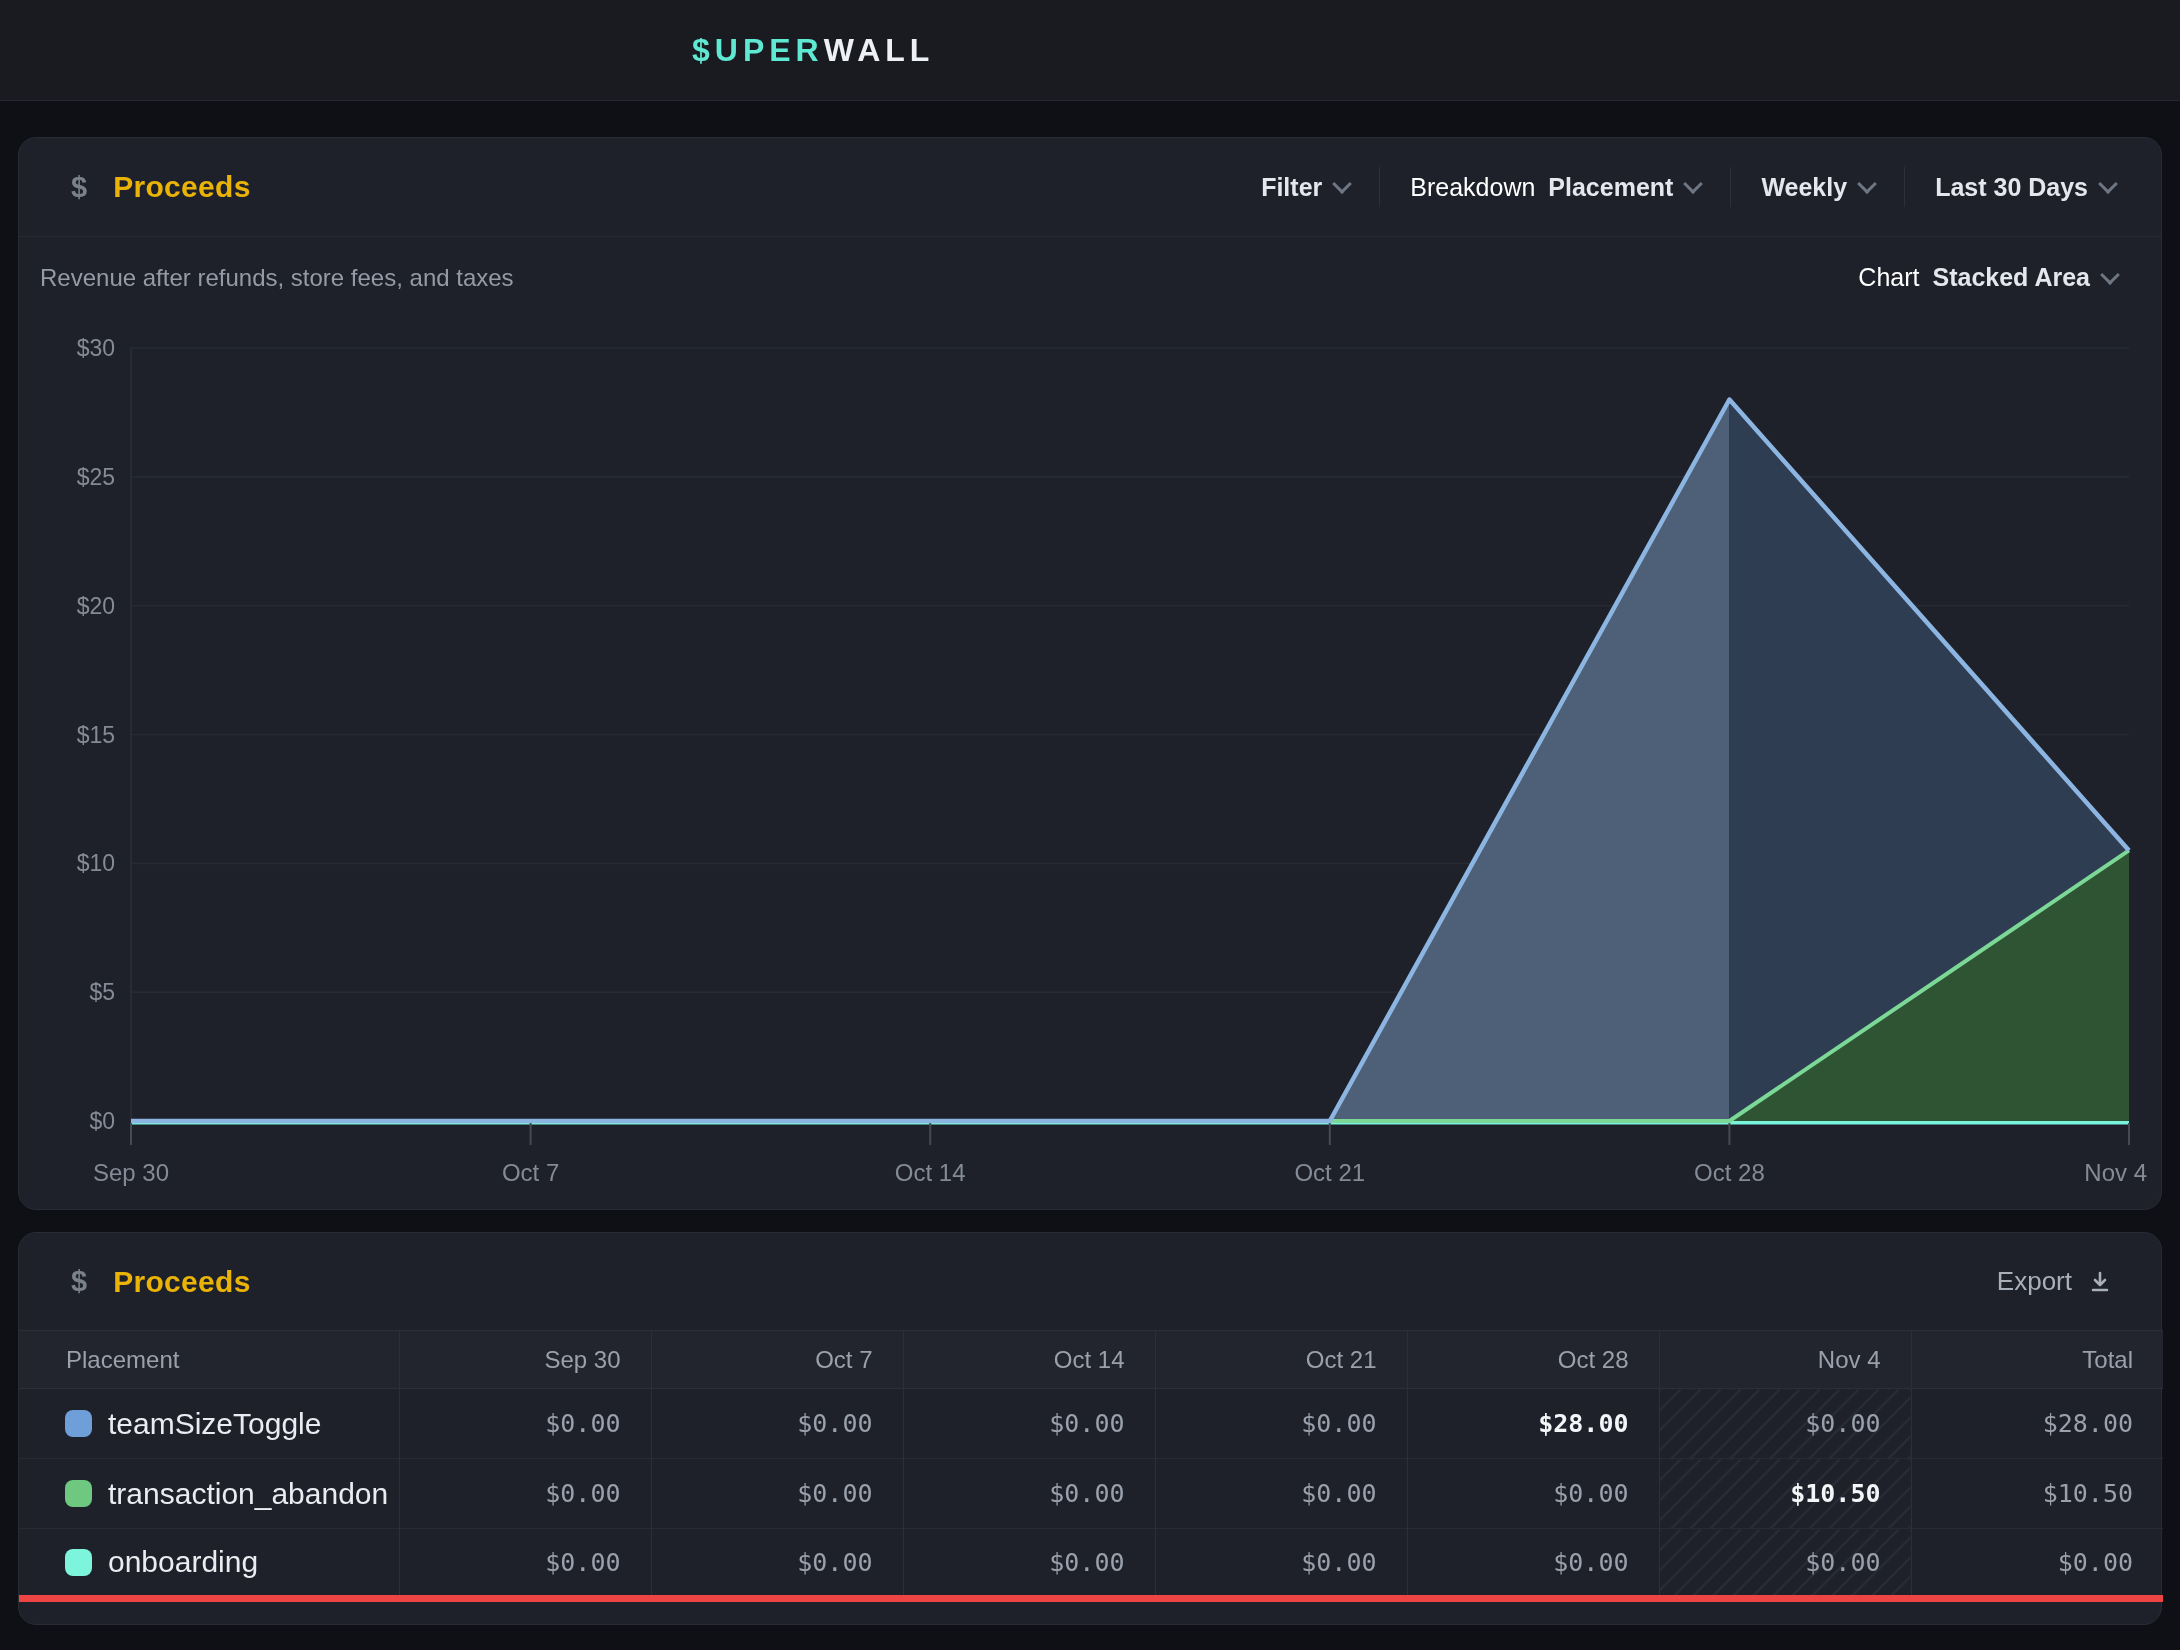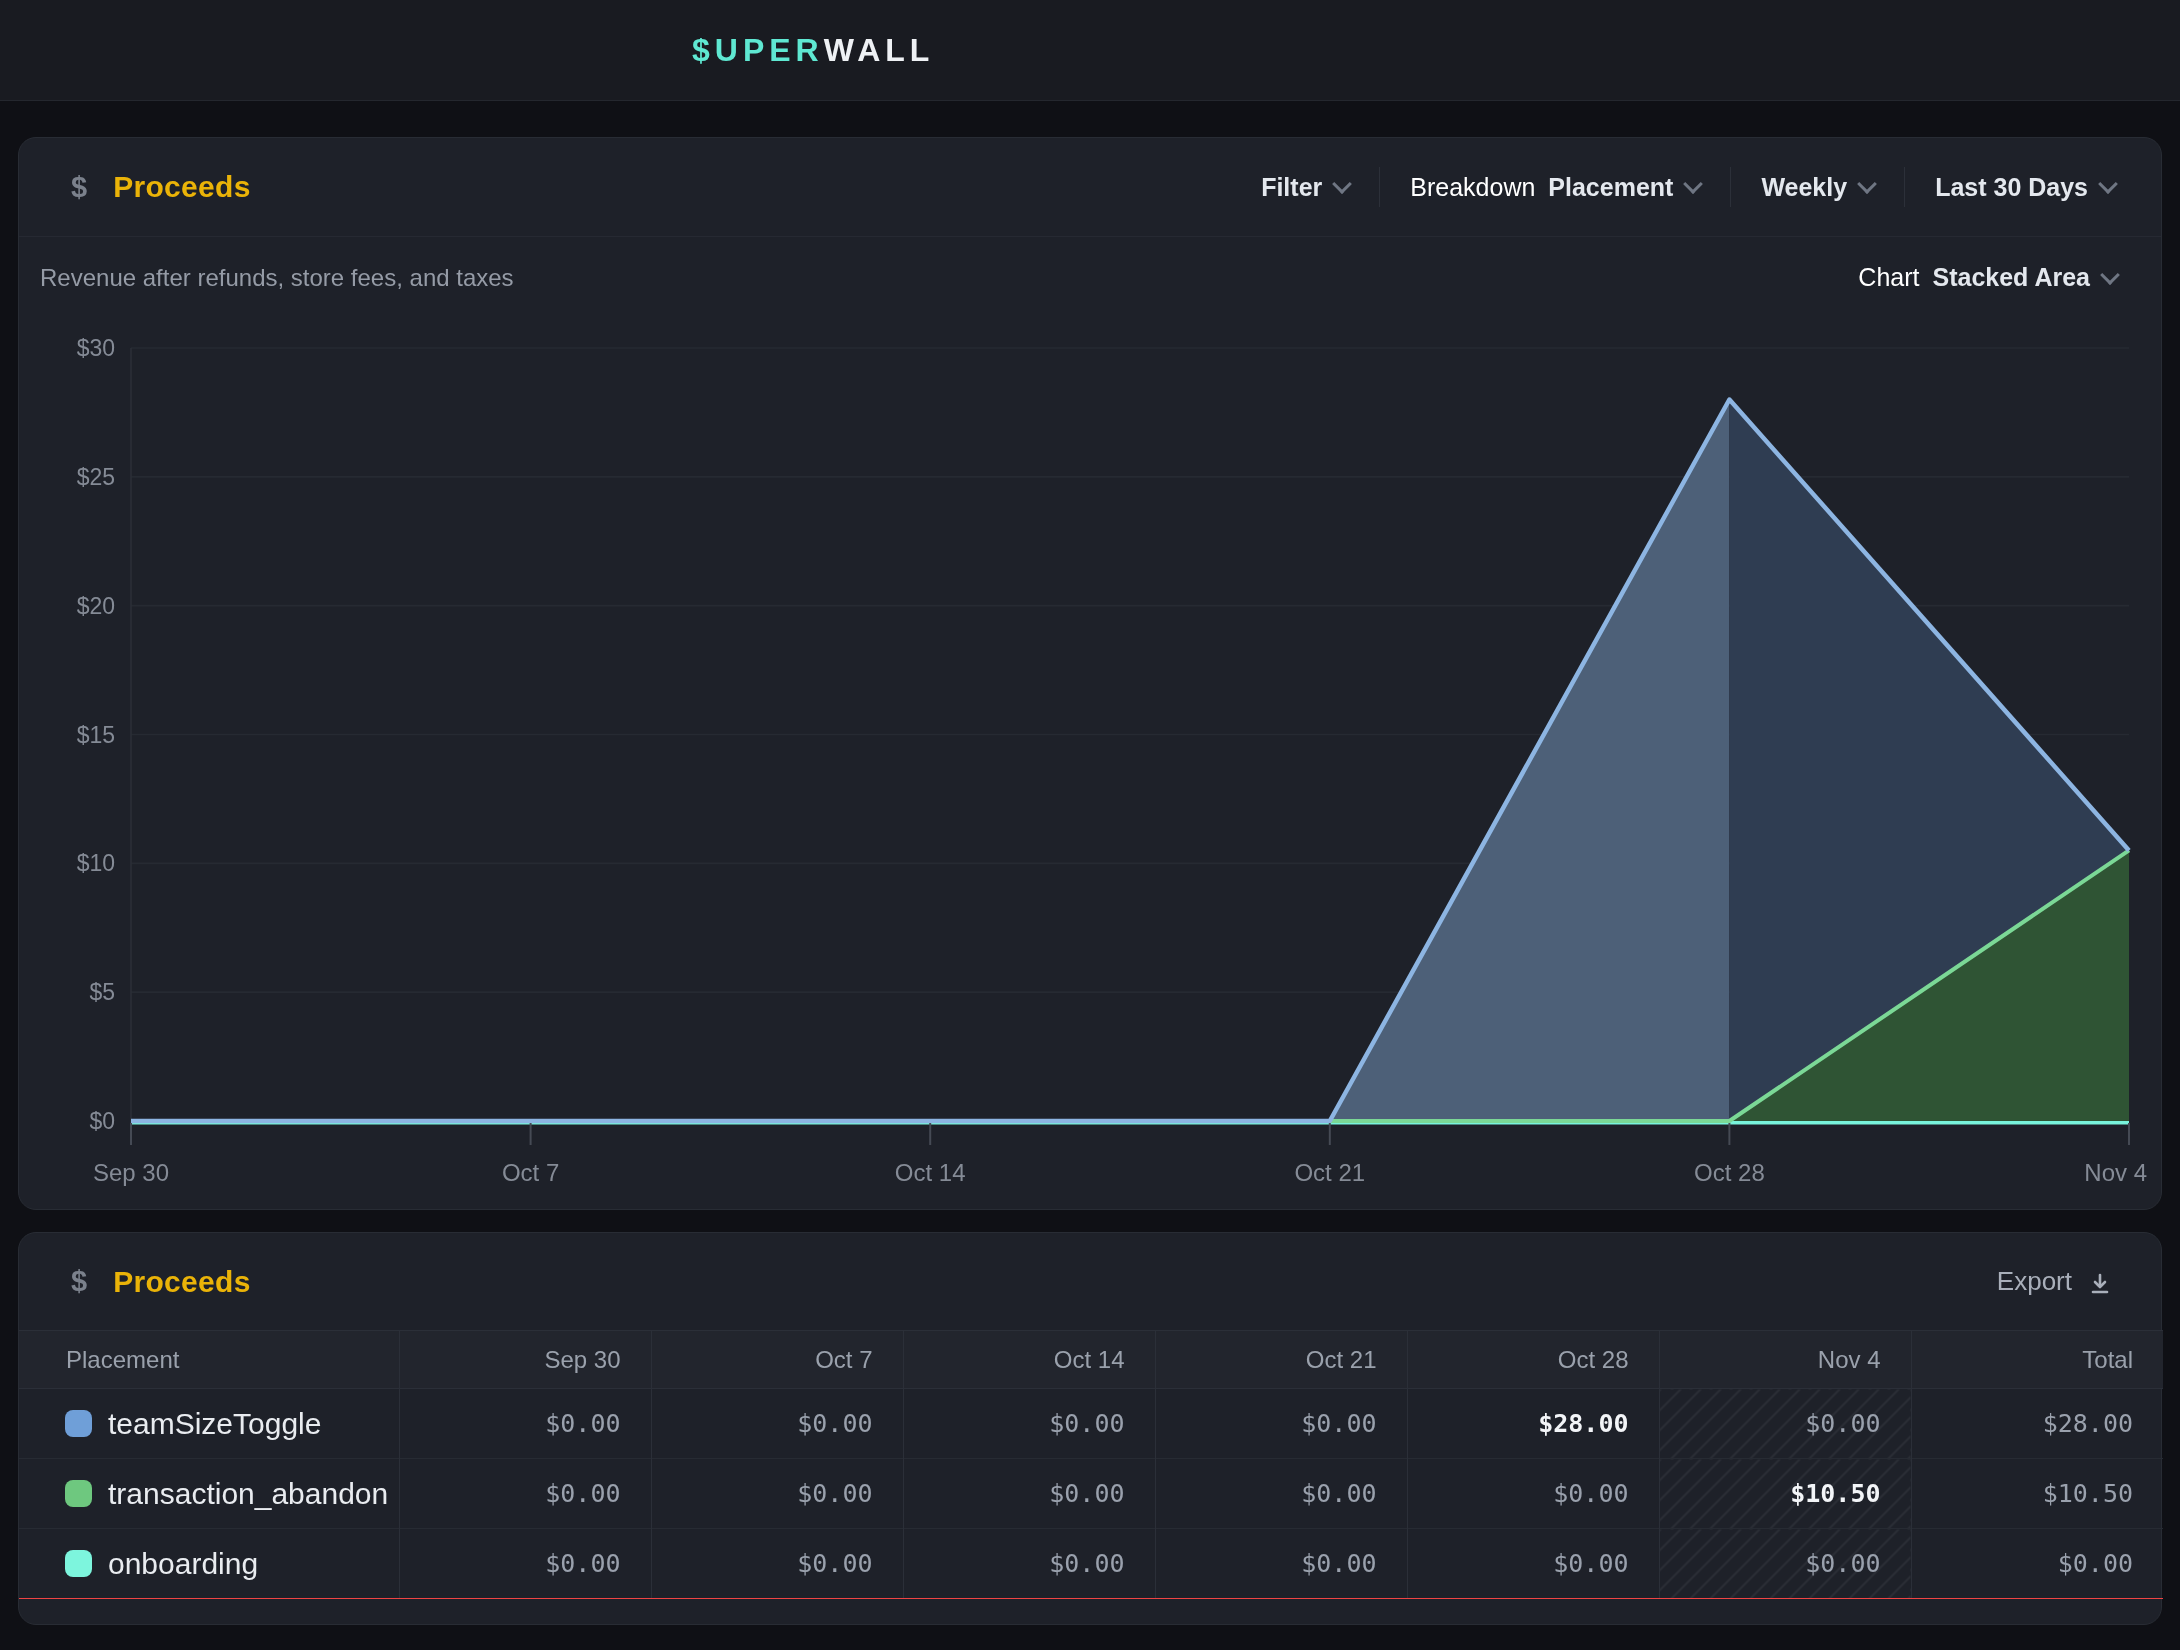--- a/index.html
+++ b/index.html
@@ -41,34 +41,34 @@
   .subrow{display:flex;align-items:center;justify-content:space-between;
           padding:26px 38px 0 21px;}
   .subtitle{margin:0;color:#959ba6;font-size:24px;font-weight:400;}
 
   
   .chart-svg{position:absolute;left:0;top:0;width:2144px;height:1073px;}
 
   
   .table-header{height:97px;display:flex;align-items:center;justify-content:space-between;
                 padding:0 42px 0 52px;box-sizing:border-box;}
-  .export-btn{display:flex;align-items:flex-end;gap:15px;background:none;border:none;cursor:pointer;
+  .export-btn{display:flex;align-items:center;gap:15px;background:none;border:none;cursor:pointer;
               color:#a9afba;font-family:"Liberation Sans",sans-serif;font-size:26px;font-weight:500;}
   .export-btn svg{display:block;}
 
   table.data{width:100%;border-collapse:collapse;table-layout:fixed;}
   table.data th,table.data td{box-sizing:border-box;padding:0 30px 0 0;text-align:right;
                               overflow:hidden;white-space:nowrap;}
   table.data thead tr{height:58px;background:#22252d;}
   table.data thead th{color:#9aa1ac;font-size:24px;font-weight:500;
                       border-top:1px solid #2b2f38;border-bottom:1px solid #2b2f38;}
   table.data thead th:first-child{text-align:left;padding-left:47px;}
   table.data tbody tr{height:70px;}
   table.data tbody tr + tr td{border-top:1px solid #272b33;}
-  table.data tbody tr:last-child td{border-bottom:1px solid #ef4444;}
+  table.data tbody tr:last-child td{border-bottom:7px solid #ef4444;}
   table.data th + th, table.data td + td{border-left:1px solid #2b2f38;}
   td.name-cell{text-align:left !important;padding:0 0 0 46px !important;}
   .name-wrap{display:flex;align-items:center;gap:16px;}
   .swatch{width:27px;height:27px;border-radius:8px;flex:0 0 auto;}
   .row-name{color:#e9ecf0;font-size:30px;font-weight:500;text-align:center;}
   td.num{font-family:"DejaVu Sans Mono",monospace;font-size:25px;color:#9aa1ad;}
   td.num.hl{color:#f3f5f8;font-weight:700;}
   td.hatched{background-image:repeating-linear-gradient(135deg,
              rgba(255,255,255,0.055) 0px, rgba(255,255,255,0.055) 2px,
              transparent 2px, transparent 14px);}

